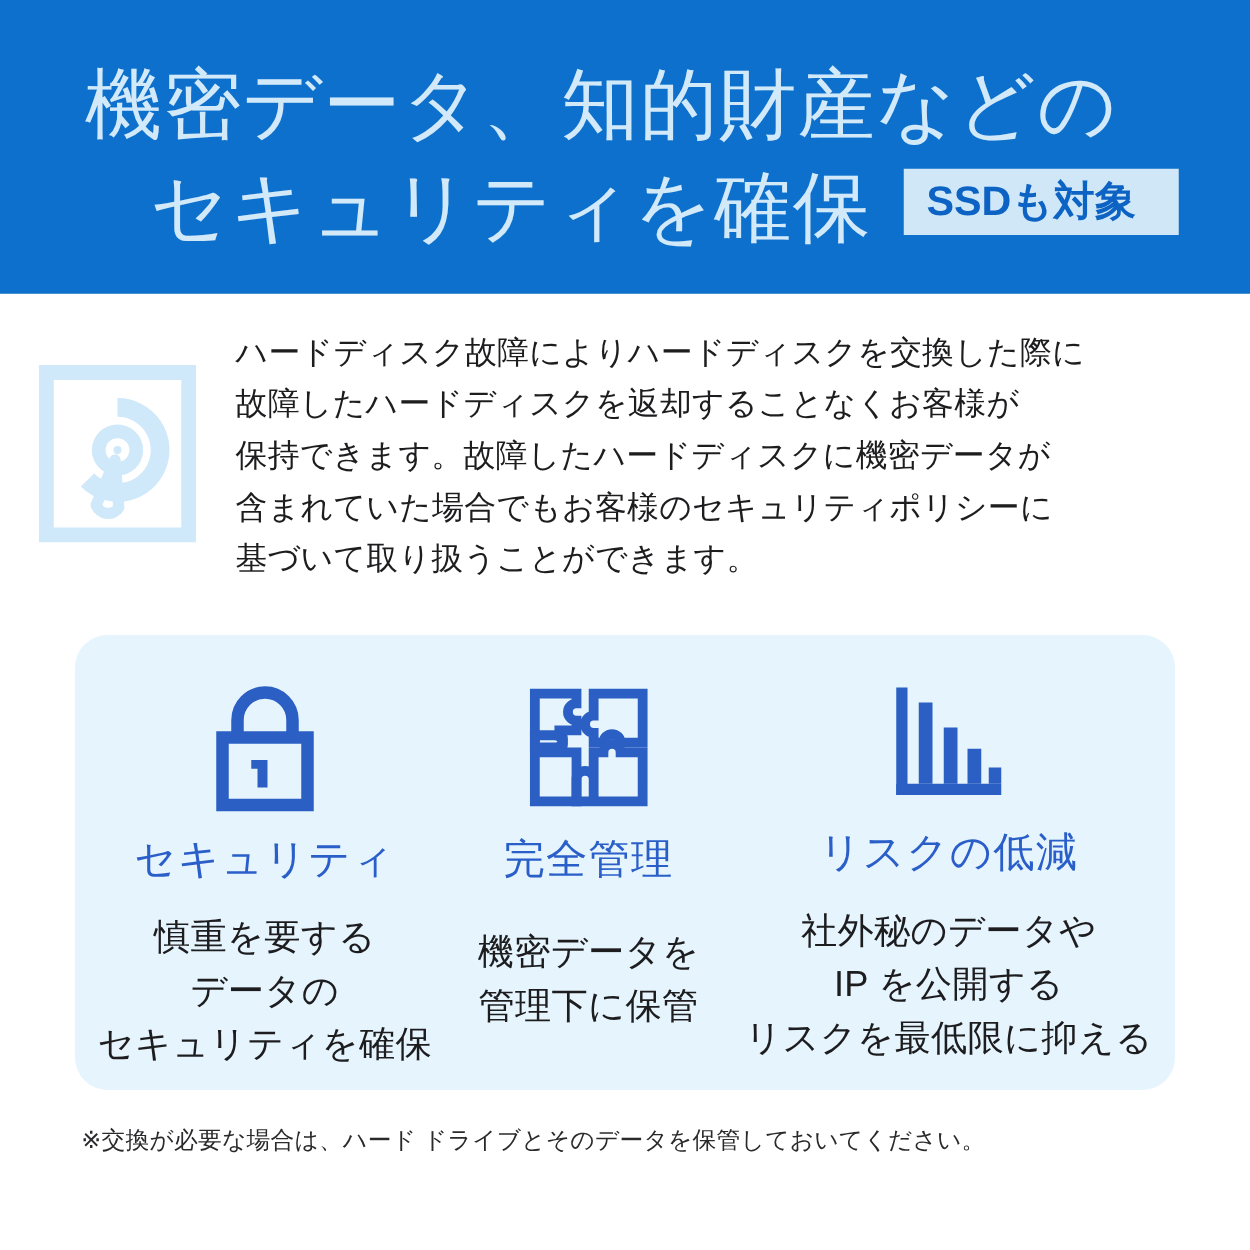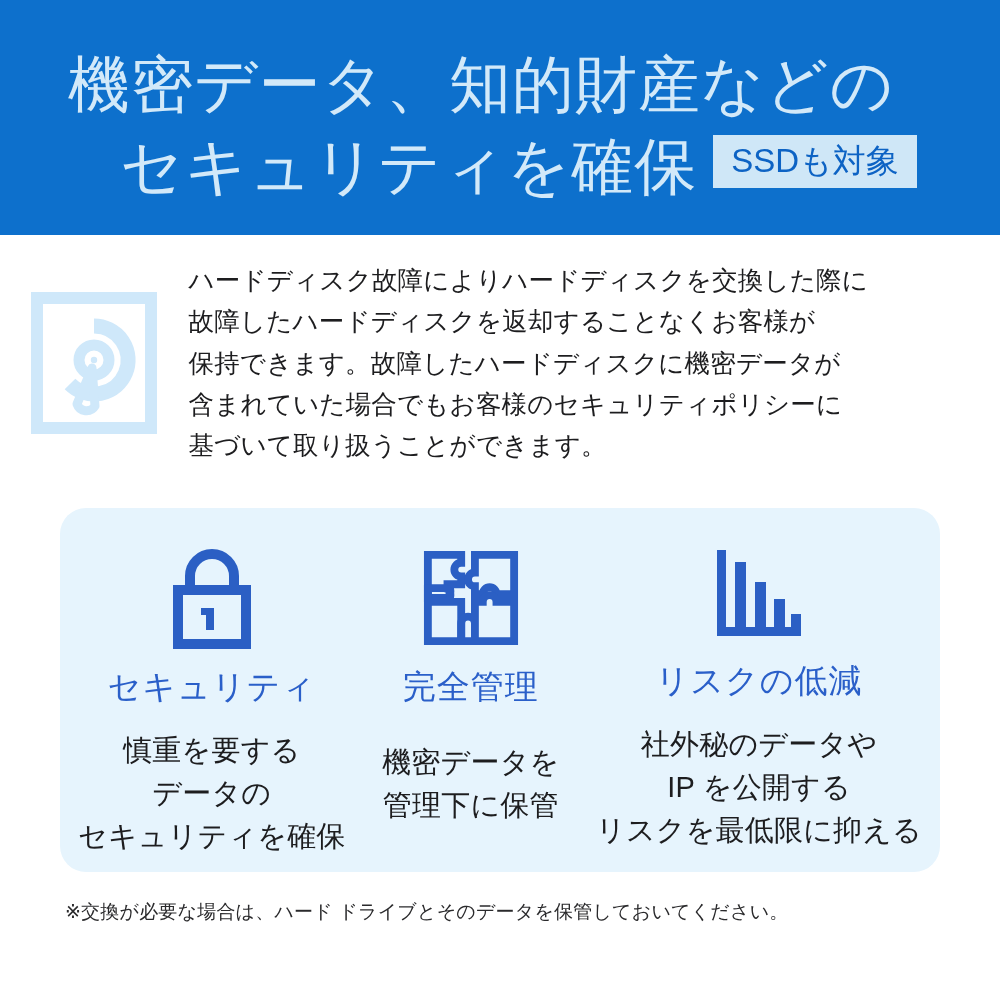--- a/index.html
+++ b/index.html
@@ -40,40 +40,39 @@
   .header-text {
     color: #d2e9f9;
     font-size: 62px;
     line-height: 1.0;
     font-weight: 400;
     letter-spacing: 1px;
     white-space: nowrap;
     margin-top: 12px;
   }
   .badge {
-    margin-left: 16px;
+    margin-left: 26px;
     background: #cfe7f7;
     color: #0d63c4;
     font-size: 33px;
-    font-weight: 400;
+    font-weight: 700;
     letter-spacing: 0px;
-    padding: 9px 18px 11px 18px;
+    padding: 9px 34px 11px 18px;
     line-height: 1;
     white-space: nowrap;
   }
 
   
   .intro {
     position: absolute;
     left: 0;
     top: 262px;
     width: 868px;
     display: flex;
     align-items: flex-start;
-    font-family: Liberation Mono, monospace;
   }
   .hdd-icon-wrap {
     width: 210px;
     display: flex;
     justify-content: center;
     padding-top: 30px;
   }
   .intro-text {
     width: 700px;
     color: #1d1d1f;

